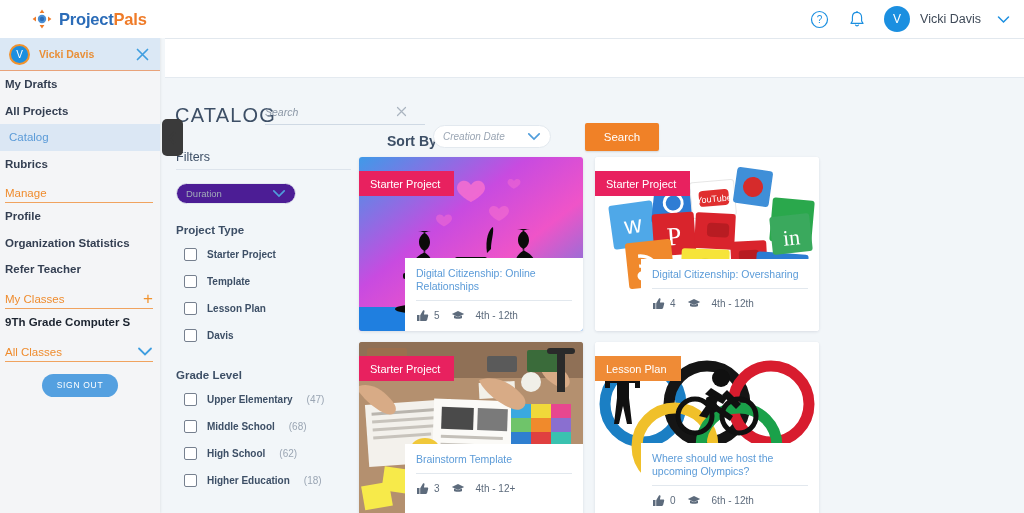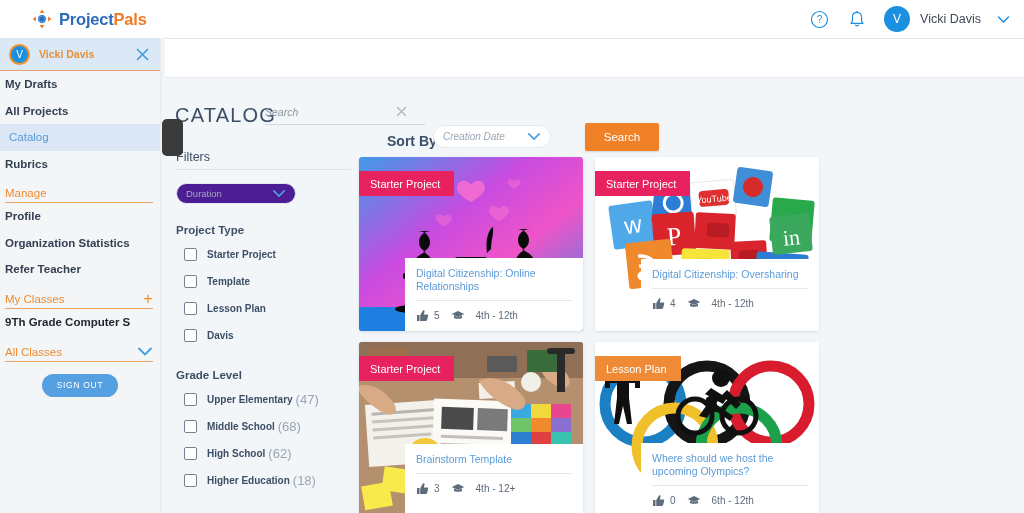--- a/index.html
+++ b/index.html
@@ -141,21 +141,21 @@
   .duration-select span { font-size: 9.5px; color: #a2acb9; }
   .duration-select .chev { margin-left: auto; }
 
   .fgroup-title { font-size: 11.5px; color: #3d4f66; font-weight: bold; margin-top: 20px; margin-bottom: 5px; }
   .fitem { display: flex; align-items: center; height: 27px; }
   .cbox {
     width: 13px; height: 13px; border: 1.6px solid #76808f; border-radius: 2px;
     background: #fff; margin-left: 8px; cursor: pointer;
   }
   .flabel { font-size: 10px; color: #3d4f66; margin-left: 10px; font-weight: bold; }
-  .fcount { font-size: 13px; color: #9aa5b3; margin-left: 3px; font-weight: normal; }
+  .fcount { font-size: 10px; color: #9aa5b3; margin-left: 14px; font-weight: normal; }
 
   
   .grid { position: absolute; top: 80px; left: 194px; width: 660px; }
   .card {
     position: absolute; width: 224px; height: 174px; background: #fff;
     border-radius: 3px; overflow: hidden; box-shadow: 0 1px 3px rgba(30,50,80,.12);
   }
   .card-img { position: absolute; inset: 0; width: 224px; height: 174px; }
   .ribbon {
     position: absolute; left: 0; top: 14px; height: 25px; padding: 0 14px 0 11px;

